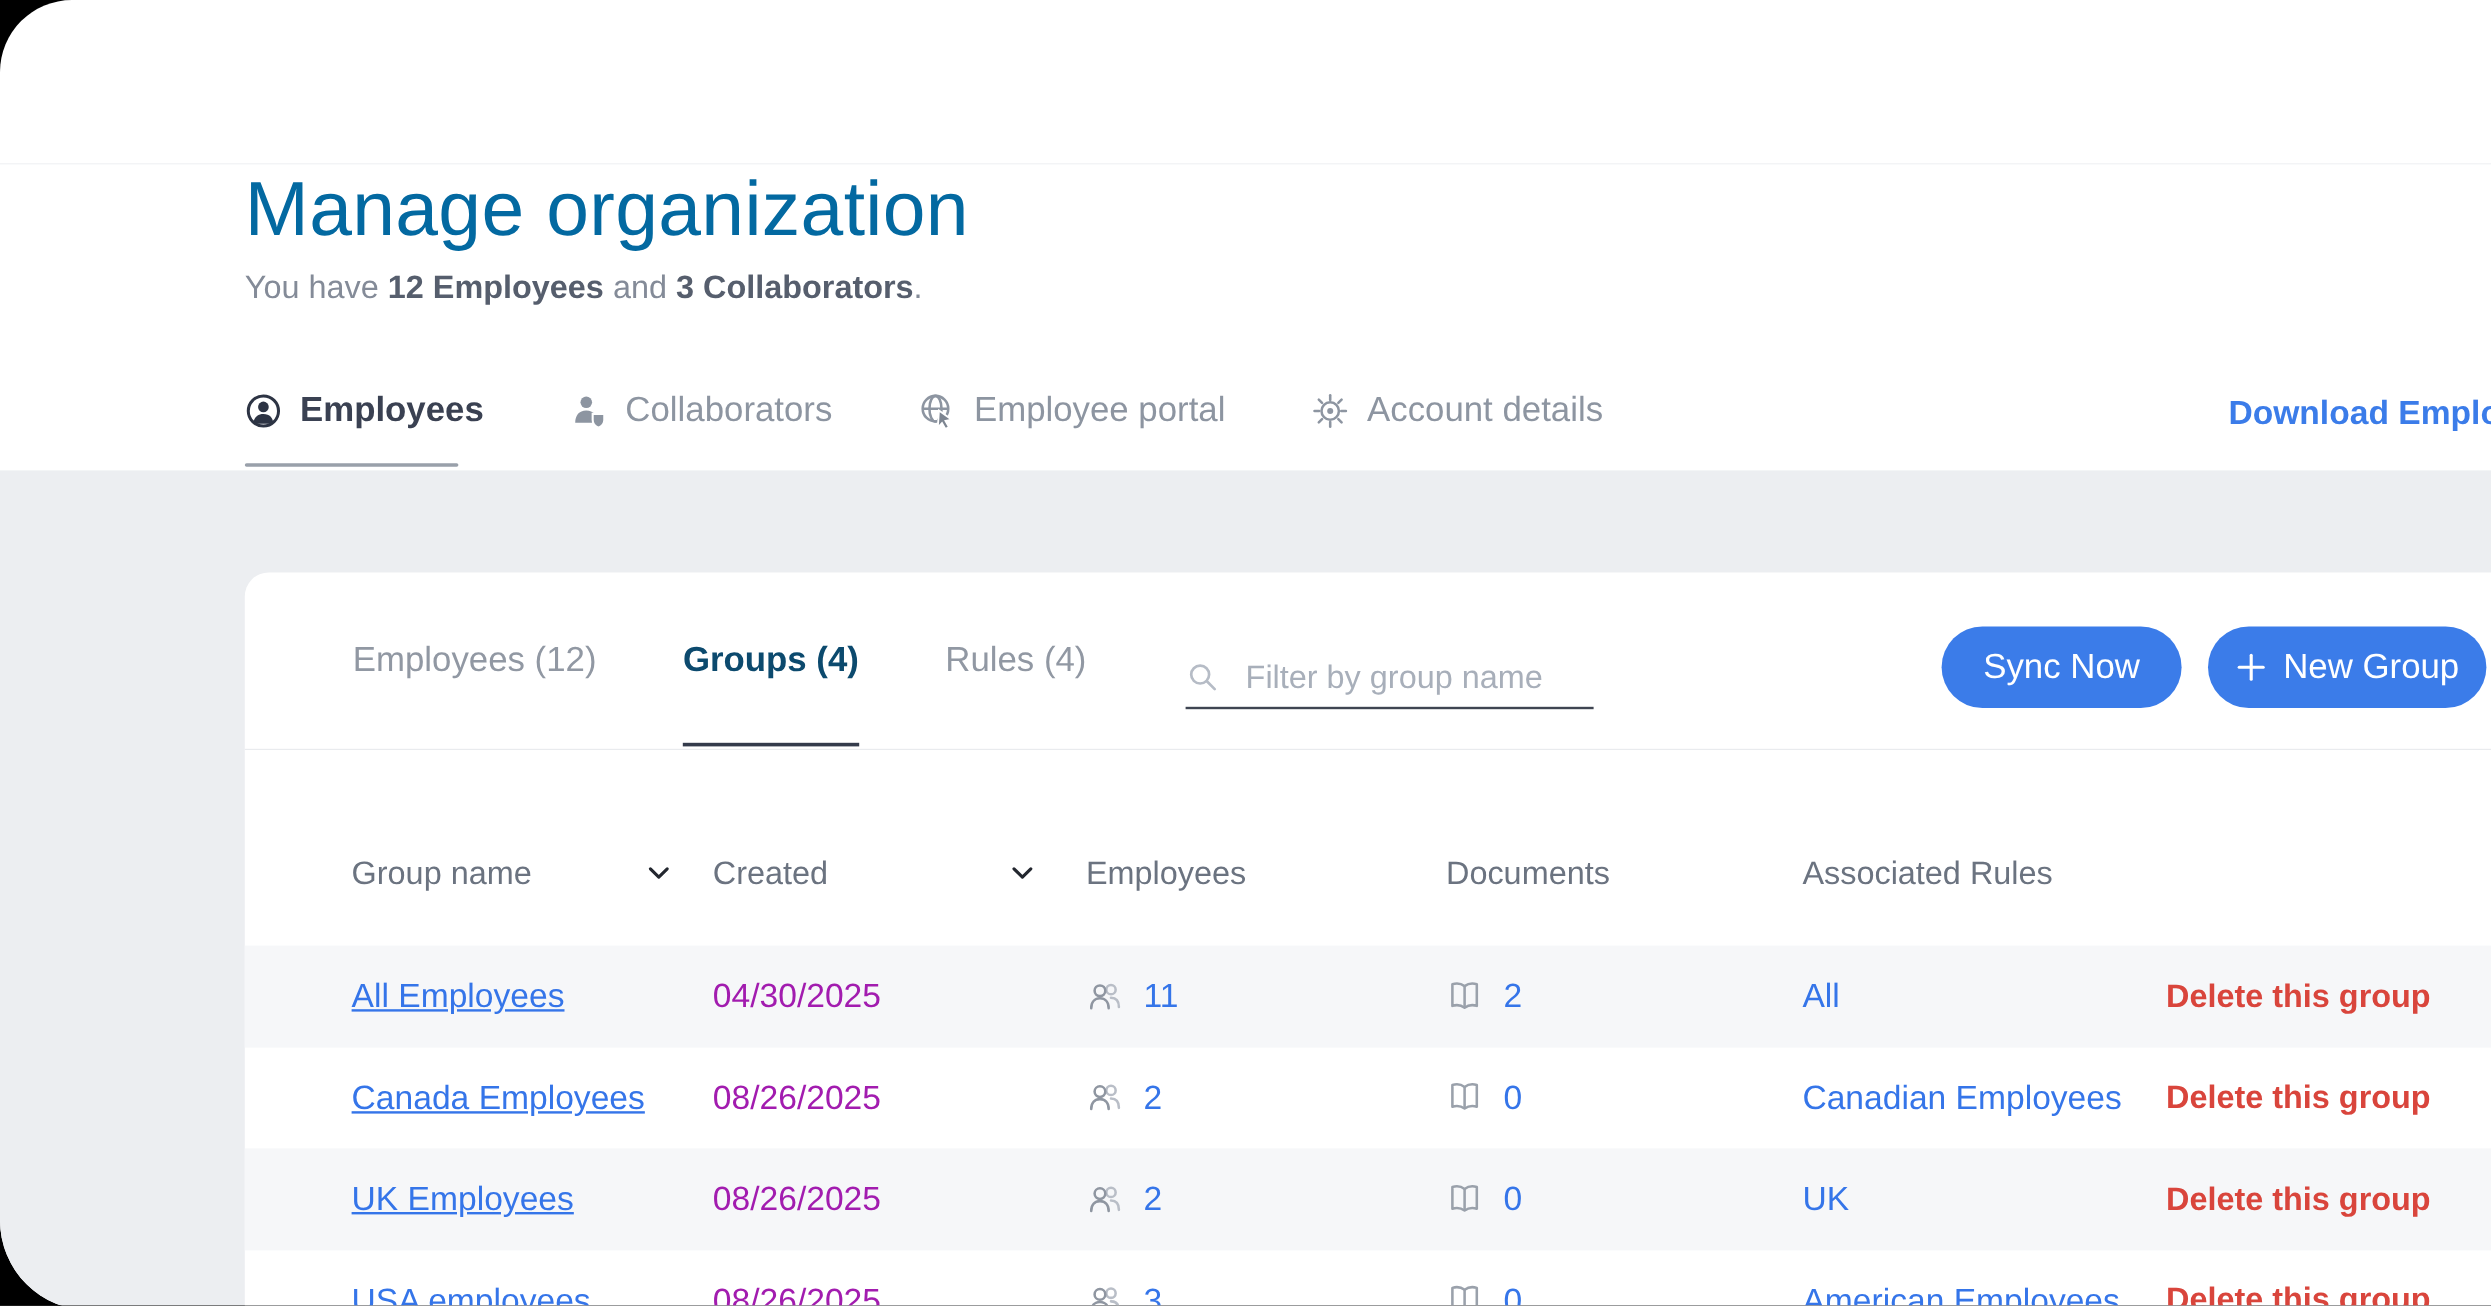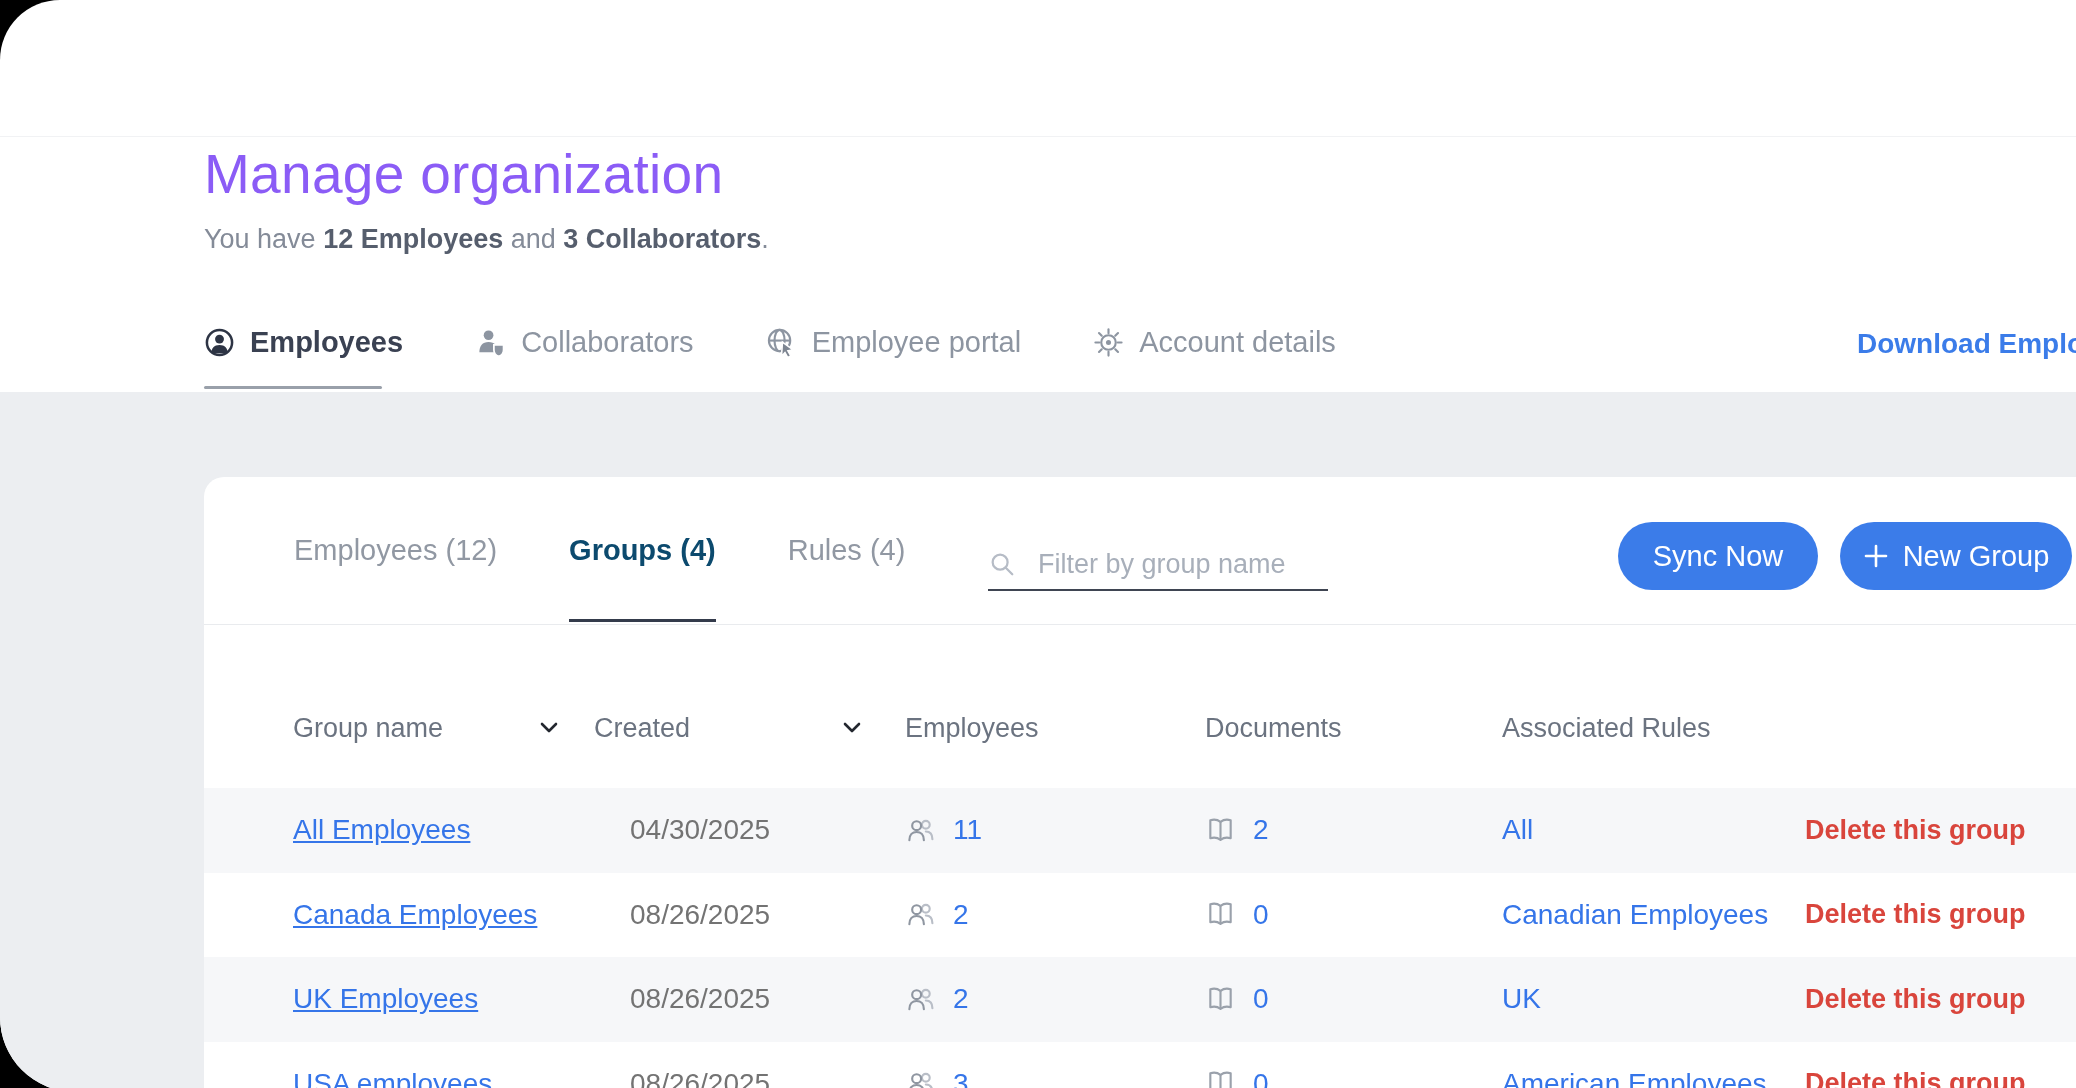--- a/index.html
+++ b/index.html
@@ -3,22 +3,22 @@
 <meta charset="utf-8">
 <style>
   html,body{margin:0;padding:0;background:#000;}
   .stage{position:relative;width:2076px;height:1088px;overflow:hidden;background:#000;
          font-family:"Liberation Sans","DejaVu Sans",sans-serif;}
   .window{position:absolute;left:0;top:0;width:2120px;height:1092px;background:#fff;
           border-radius:60px 0 0 75px;overflow:hidden;}
   .topbar-line{position:absolute;left:0;top:136px;width:100%;height:1px;background:#f1f2f4;}
 
   
-  .page-title{position:absolute;left:204px;top:144px;font-size:55px;line-height:60px;
-              color:#8b5cf6;font-weight:500;letter-spacing:.3px;}
+  .page-title{position:absolute;left:204px;top:144px;font-size:64px;line-height:60px;
+              color:#0369a1;font-weight:500;letter-spacing:.3px;}
   .page-subtitle{position:absolute;left:204px;top:224px;font-size:27px;color:#848b98;}
   .page-subtitle b{color:#565e6d;font-weight:700;}
 
   
   .nav-tabs{position:absolute;left:204px;top:312px;display:flex;gap:72px;align-items:center;height:60px;}
   .nav-tab{display:flex;align-items:center;gap:15px;font-size:29px;color:#8d95a1;font-weight:500;cursor:pointer;white-space:nowrap;}
   .nav-tab.active{color:#3a4152;font-weight:700;}
   .nav-underline{position:absolute;left:204px;top:386px;width:178px;height:3px;background:#99a0aa;border-radius:2px;}
   .download-link{position:absolute;left:1857px;top:328px;font-size:28px;font-weight:700;color:#3b7ce9;white-space:nowrap;cursor:pointer;}
 
@@ -51,21 +51,21 @@
   .thead{position:absolute;left:0;right:0;top:225px;height:52px;font-size:27px;color:#6b7380;}
   .tbody{position:absolute;left:0;right:0;top:311px;}
   .trow{height:84.5px;font-size:28px;}
   .trow:nth-child(odd){background:#f6f7f9;}
   .th{position:relative;display:flex;align-items:center;}
   .sort-chevron{position:absolute;top:50%;transform:translateY(-50%);}
   .th-group .sort-chevron{left:247px;}
   .th-created .sort-chevron{left:249px;}
 
   .cell-link{color:#3575e9;text-decoration:underline;cursor:pointer;}
-  .cell-date{color:#737373;font-weight:500;margin-left:36px;}
+  .cell-date{color:#a21caf;font-weight:500;}
   .cell-count{display:flex;align-items:center;gap:17px;color:#3575e9;}
   .cell-rule{color:#3575e9;cursor:pointer;}
   .cell-delete{color:#d9453c;font-weight:700;font-size:27px;cursor:pointer;}
   .icon{flex:0 0 auto;display:inline-flex;}
 </style>
 </head>
 <body>
 
 <div class="stage">
   <div class="window">

